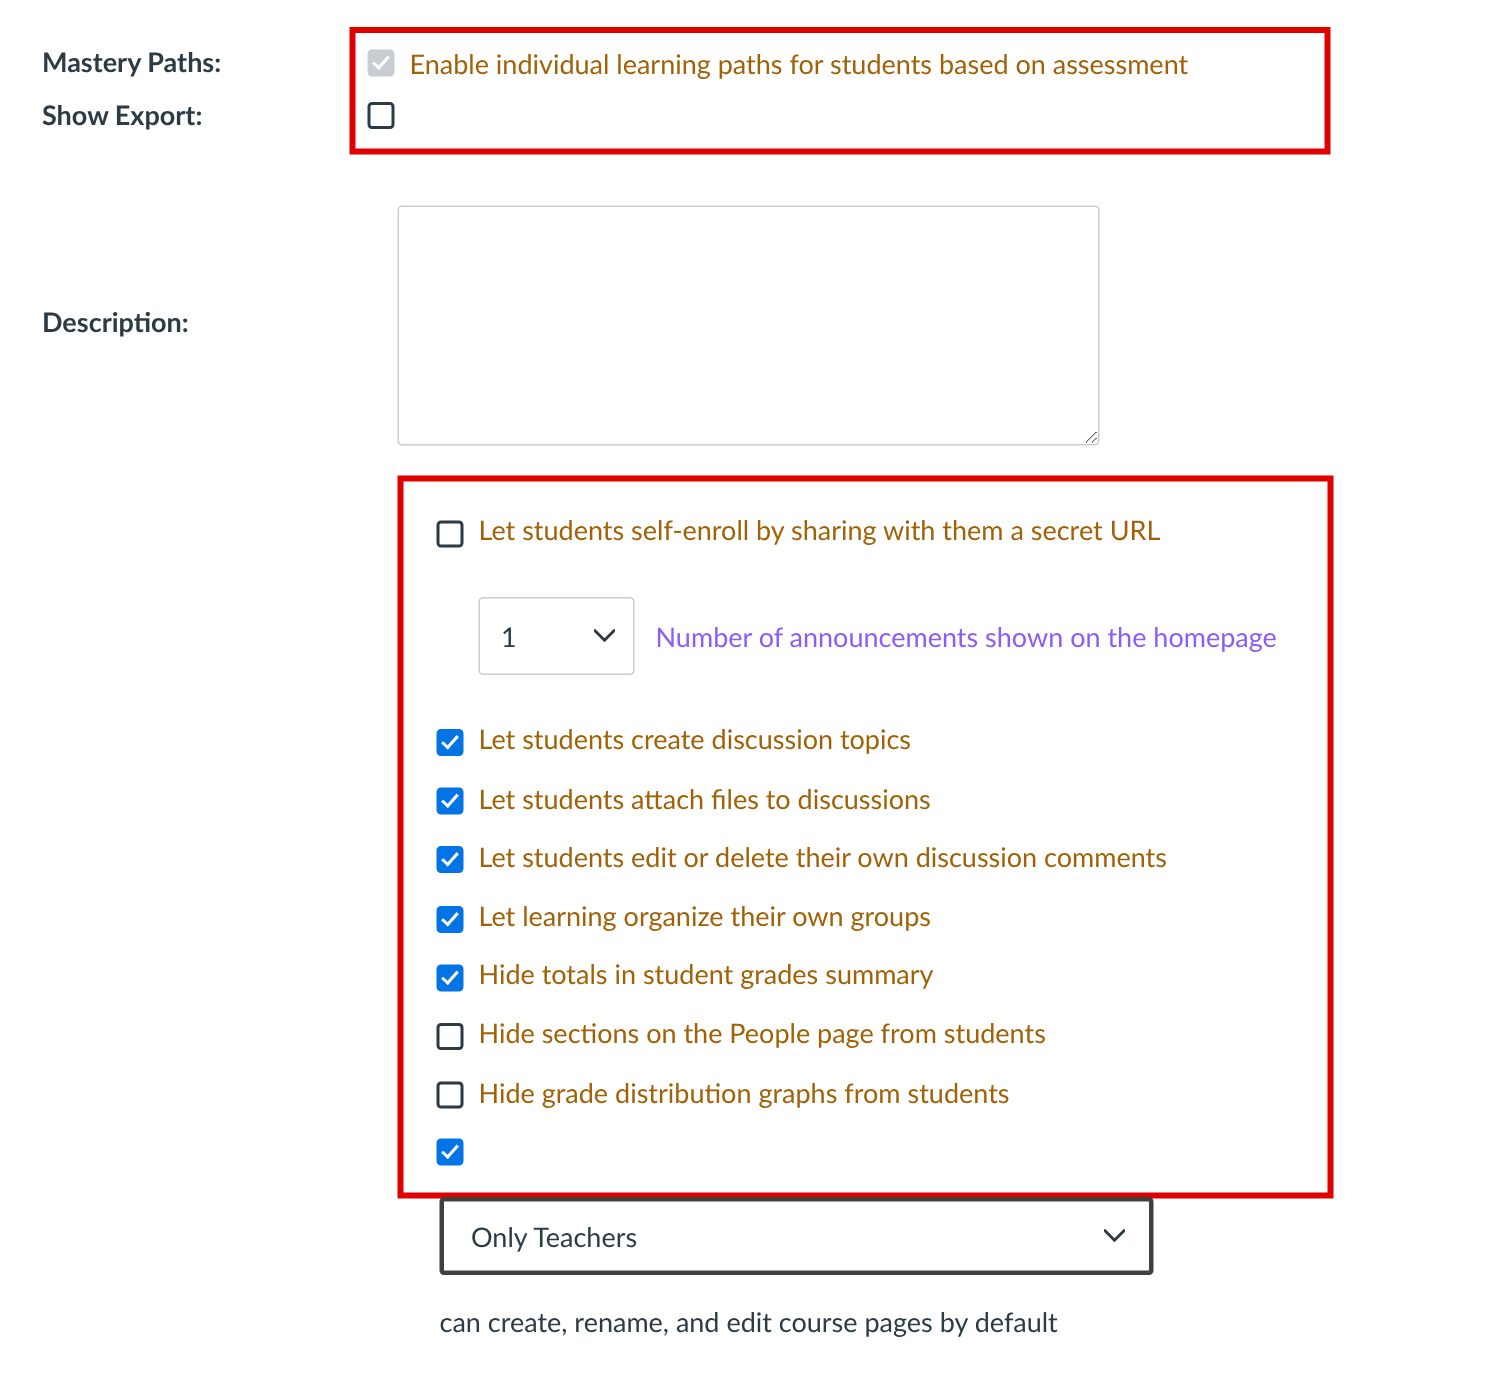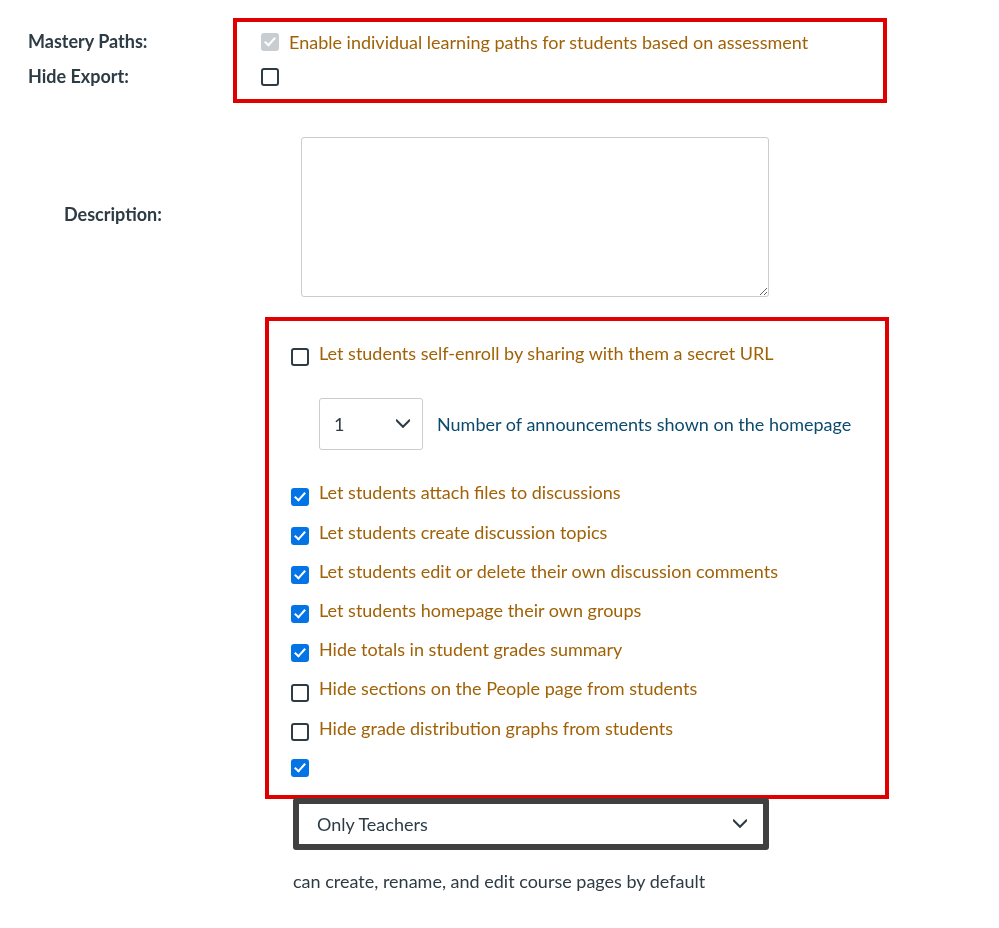--- a/index.html
+++ b/index.html
@@ -31,21 +31,21 @@
   .highlight-box-1 {
     border: 4px solid #E00000;
     margin-left: 233px;
     margin-right: 112px;
     padding: 2px 0 6px 0;
   }
   .hb1-wrap { position: relative; }
   .hb1-row {
     display:flex;
     align-items:flex-start;
-    padding: 4px 0 4px 24px;
+    padding: 4px 0 4px 8px;
     position: relative;
     min-height: 34px;
   }
   .hb1-row .ext-label {
     position: absolute;
     left: -209px;
     top: 6px;
     font-weight: 700;
     font-size: 18px;
     color: #2D3B45;
@@ -84,40 +84,40 @@
     font-size: 18px;
     color: #a16207;
     line-height: 1.4;
     padding-top: 2px;
   }
   .desc-row {
     display: flex;
     align-items: flex-start;
     margin-top: 30px;
   }
-  .desc-row .label-col { padding-top: 70px; margin-left: 36px; }
+  .desc-row .label-col { padding-top: 70px; }
   .desc-textarea {
     width: 468px;
     height: 160px;
     border: 1px solid #C7CDD1;
     border-radius: 3px;
     resize: both;
     font-family: inherit;
     font-size: 16px;
     padding: 8px;
     color: #2D3B45;
   }
   .highlight-box-2 {
     border: 4px solid #E00000;
     margin: 12px 110px 0 265px;
     padding: 12px 12px 12px 22px;
   }
   .opt-row {
     display:flex;
-    align-items:flex-end;
+    align-items:center;
     padding: 6px 0;
   }
   .opt-row.tall { padding-bottom: 24px; }
   .opt-row .chk { margin-top: 6px; }
   .opt-row .chk-label { padding-top: 2px; }
   .sub-select-row {
     display: flex;
     align-items: center;
     padding: 8px 0 22px 28px;
   }
@@ -138,27 +138,27 @@
   }
   .num-select .caret {
     position: absolute;
     right: 12px;
     top: 50%;
     transform: translateY(-50%);
   }
   .caret svg { display:block; }
   .sub-select-label {
     font-size: 18px;
-    color: #0c4a6e;
+    color: #8b5cf6;
   }
   .after-box {
     margin: 0 230px 0 293px;
   }
   .big-select {
-    border: 6px solid #404040;
+    border: 3px solid #404040;
     border-radius: 3px;
     height: 52px;
     display: flex;
     align-items: center;
     padding: 0 18px;
     font-size: 18px;
     color: #2D3B45;
     position: relative;
     cursor: pointer;
     margin-top: -1px;
@@ -182,21 +182,21 @@
 <div class="top-input-stub"></div>
 
 <div class="hb1-wrap">
   <div class="highlight-box-1">
     <div class="hb1-row">
       <span class="ext-label">Mastery Paths:</span>
       <span class="chk checked disabled"></span>
       <span class="chk-label">Enable individual learning paths for students based on assessment</span>
     </div>
     <div class="hb1-row">
-      <span class="ext-label">Hide Export:</span>
+      <span class="ext-label">Show Export:</span>
       <span class="chk"></span>
     </div>
   </div>
 </div>
 
 <div class="desc-row">
   <div class="label-col">Description:</div>
   <div class="field-col">
     <textarea class="desc-textarea" style=""></textarea>
   </div>
@@ -217,33 +217,33 @@
         <svg width="14" height="14" viewBox="0 0 10 6">
             <path d="M0 0 L5 5 L10 0" stroke="#2D3B45" stroke-width="1.4" fill="none"></path>
           </svg>
       </span>
     </div>
     <span class="sub-select-label">Number of announcements shown on the homepage</span>
   </div>
 
   <div class="opt-row">
     <span class="chk checked"></span>
+    <span class="chk-label">Let students create discussion topics</span>
+  </div>
+  <div class="opt-row">
+    <span class="chk checked"></span>
     <span class="chk-label">Let students attach files to discussions</span>
   </div>
   <div class="opt-row">
     <span class="chk checked"></span>
-    <span class="chk-label">Let students create discussion topics</span>
-  </div>
-  <div class="opt-row">
-    <span class="chk checked"></span>
     <span class="chk-label">Let students edit or delete their own discussion comments</span>
   </div>
   <div class="opt-row">
     <span class="chk checked"></span>
-    <span class="chk-label">Let students homepage their own groups</span>
+    <span class="chk-label">Let learning organize their own groups</span>
   </div>
   <div class="opt-row">
     <span class="chk checked"></span>
     <span class="chk-label">Hide totals in student grades summary</span>
   </div>
   <div class="opt-row">
     <span class="chk"></span>
     <span class="chk-label">Hide sections on the People page from students</span>
   </div>
   <div class="opt-row">

